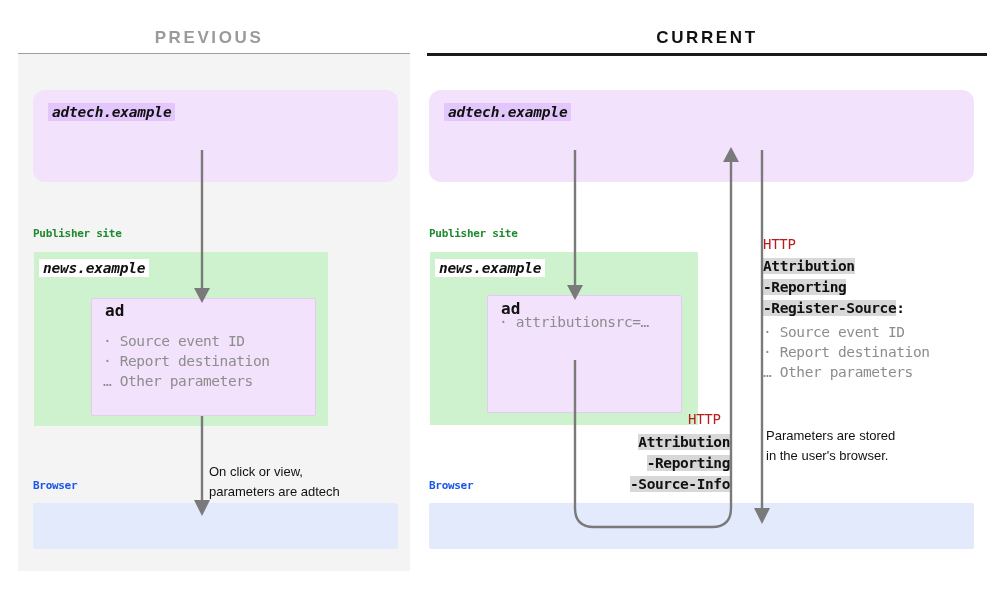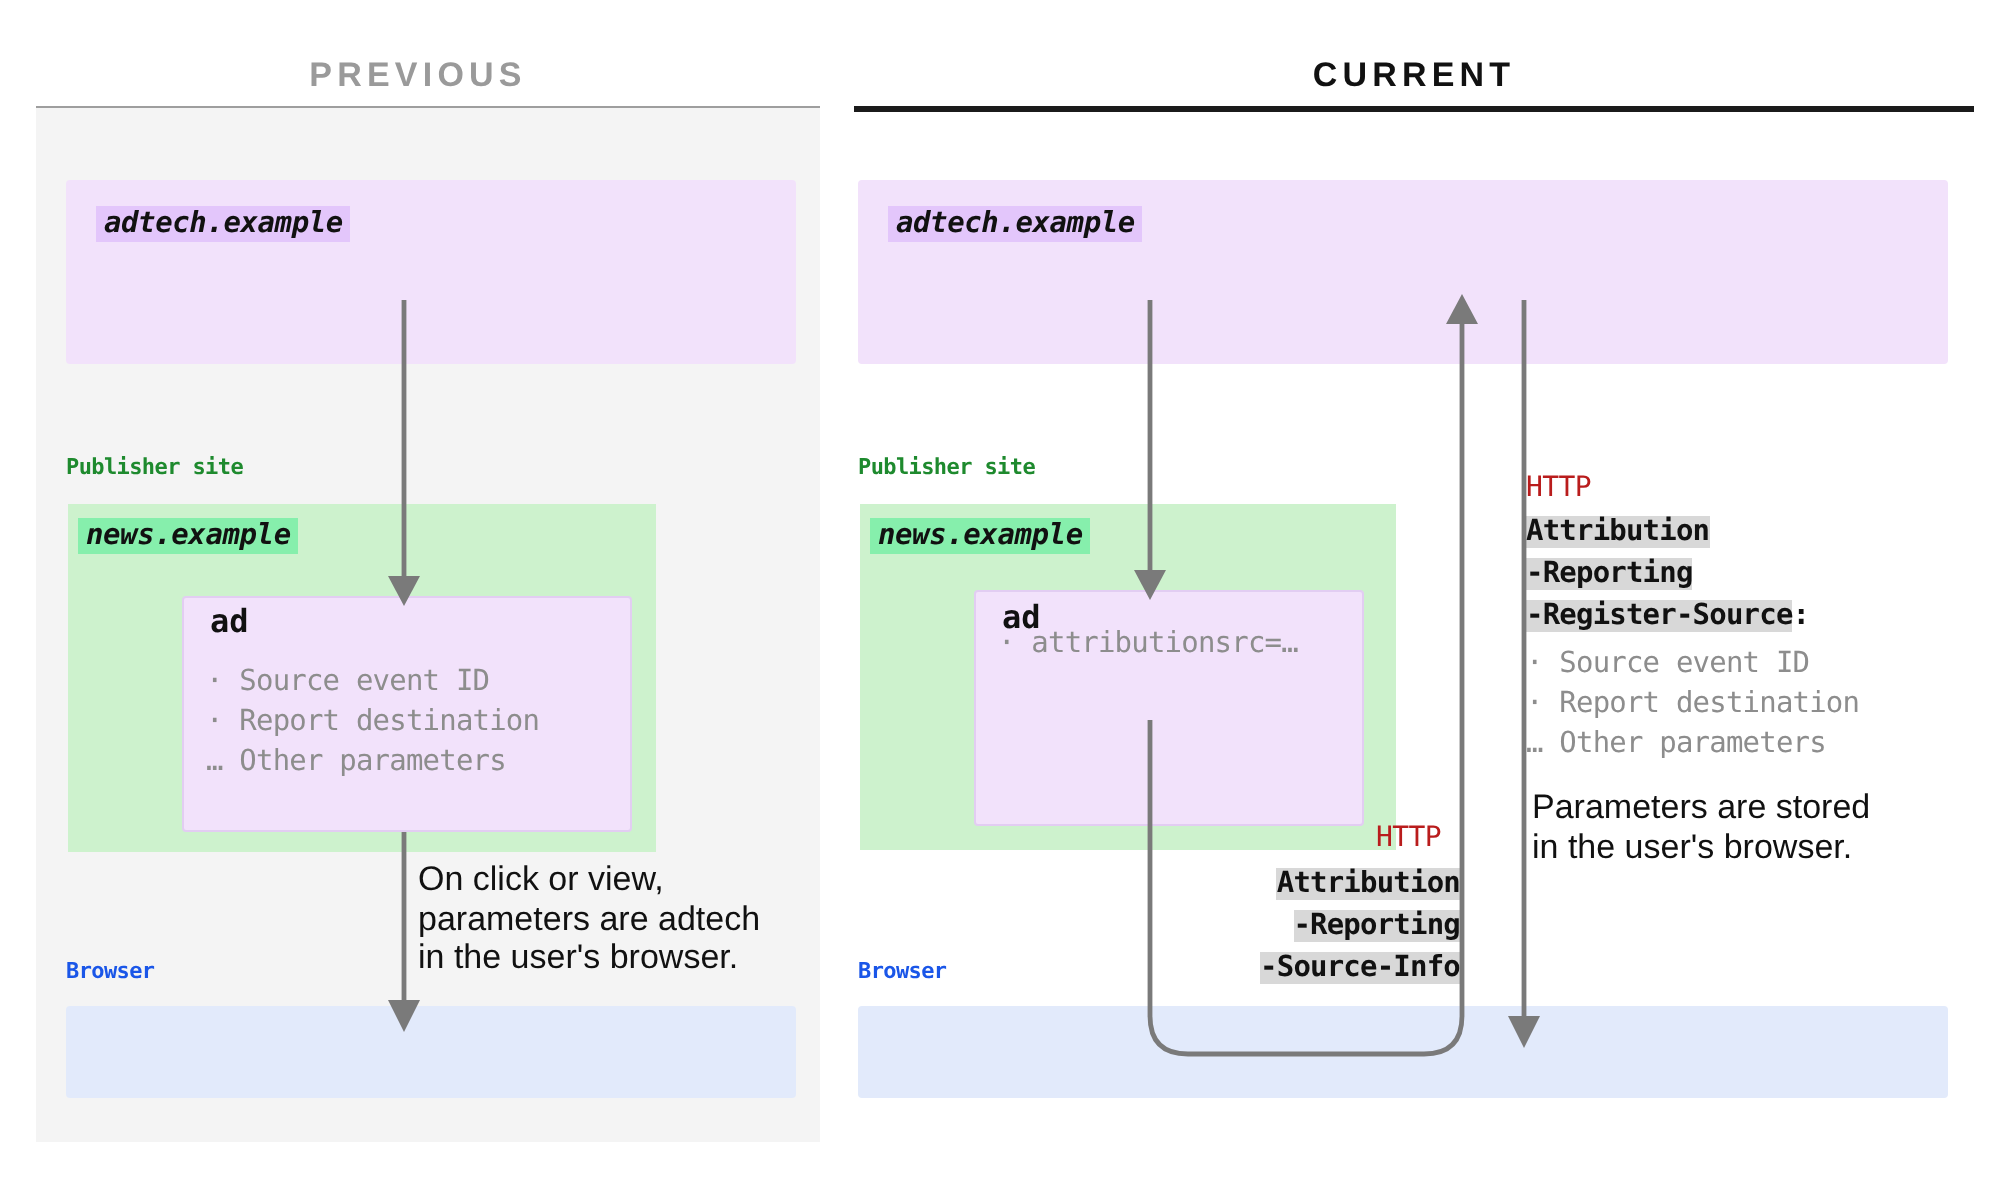--- a/index.html
+++ b/index.html
@@ -23,33 +23,33 @@
   .rule{position:absolute;height:3px;}
   #rule-previous{left:18px;width:392px;top:53px;background:#9e9e9e;}
   #rule-current{left:9px;width:560px;top:53px;background:#1b1b1b;}
 
   .panel-bg{
     position:absolute;left:18px;top:54px;width:392px;height:517px;
     background:#f4f4f4;
   }
 
   .box{position:absolute;box-sizing:border-box;}
-  .box-adtech{background:#f2e2fb;border-radius:2px;}
+  .box-adtech{background:#f2e2fb;border-radius:12px;}
   .box-pub{background:#cdf2cd;}
   .box-ad{background:#f2e2fb;border:1px solid #e2cdf2;border-radius:2px;}
   .box-browser{background:#e2eafb;border-radius:2px;}
 
   .chip{
     display:inline-block;padding:1px 4px;
     font-family:"DejaVu Sans Mono","Liberation Mono",monospace;
     font-style:italic;font-weight:bold;font-size:14.5px;
     color:#111;letter-spacing:-0.2px;white-space:nowrap;
   }
   .chip-purple{background:#e3c6fb;}
-  .chip-green{background:#86efac;}
+  .chip-green{background:#ffffff;}
 
   .site-label{
     position:absolute;
     font-family:"DejaVu Sans Mono","Liberation Mono",monospace;
     font-weight:bold;font-size:11px;letter-spacing:-0.3px;white-space:nowrap;
   }
   .lbl-pub{color:#1e8a2e;}
   .lbl-browser{color:#1a56e8;}
 
   .ad-title{
@@ -57,22 +57,23 @@
     font-weight:bold;font-size:16px;color:#111;
   }
   .ad-list{
     position:absolute;
     font-family:"DejaVu Sans Mono","Liberation Mono",monospace;
     font-size:14.5px;line-height:20px;color:#8d8d8d;letter-spacing:-0.4px;
     white-space:pre;
   }
 
   .note{
-    position:absolute;font-size:17px;line-height:19.5px;color:#111;
+    position:absolute;font-size:13px;line-height:19.5px;color:#111;
     white-space:pre-line;
+    margin-top:32px;
   }
 
   .http-lbl{
     position:absolute;font-family:"DejaVu Sans Mono","Liberation Mono",monospace;
     font-size:14px;color:#b91c1c;letter-spacing:-0.3px;white-space:nowrap;
   }
   .hdr{
     position:absolute;
     font-family:"DejaVu Sans Mono","Liberation Mono",monospace;
     font-size:14.5px;line-height:21px;letter-spacing:-0.4px;color:#111;

